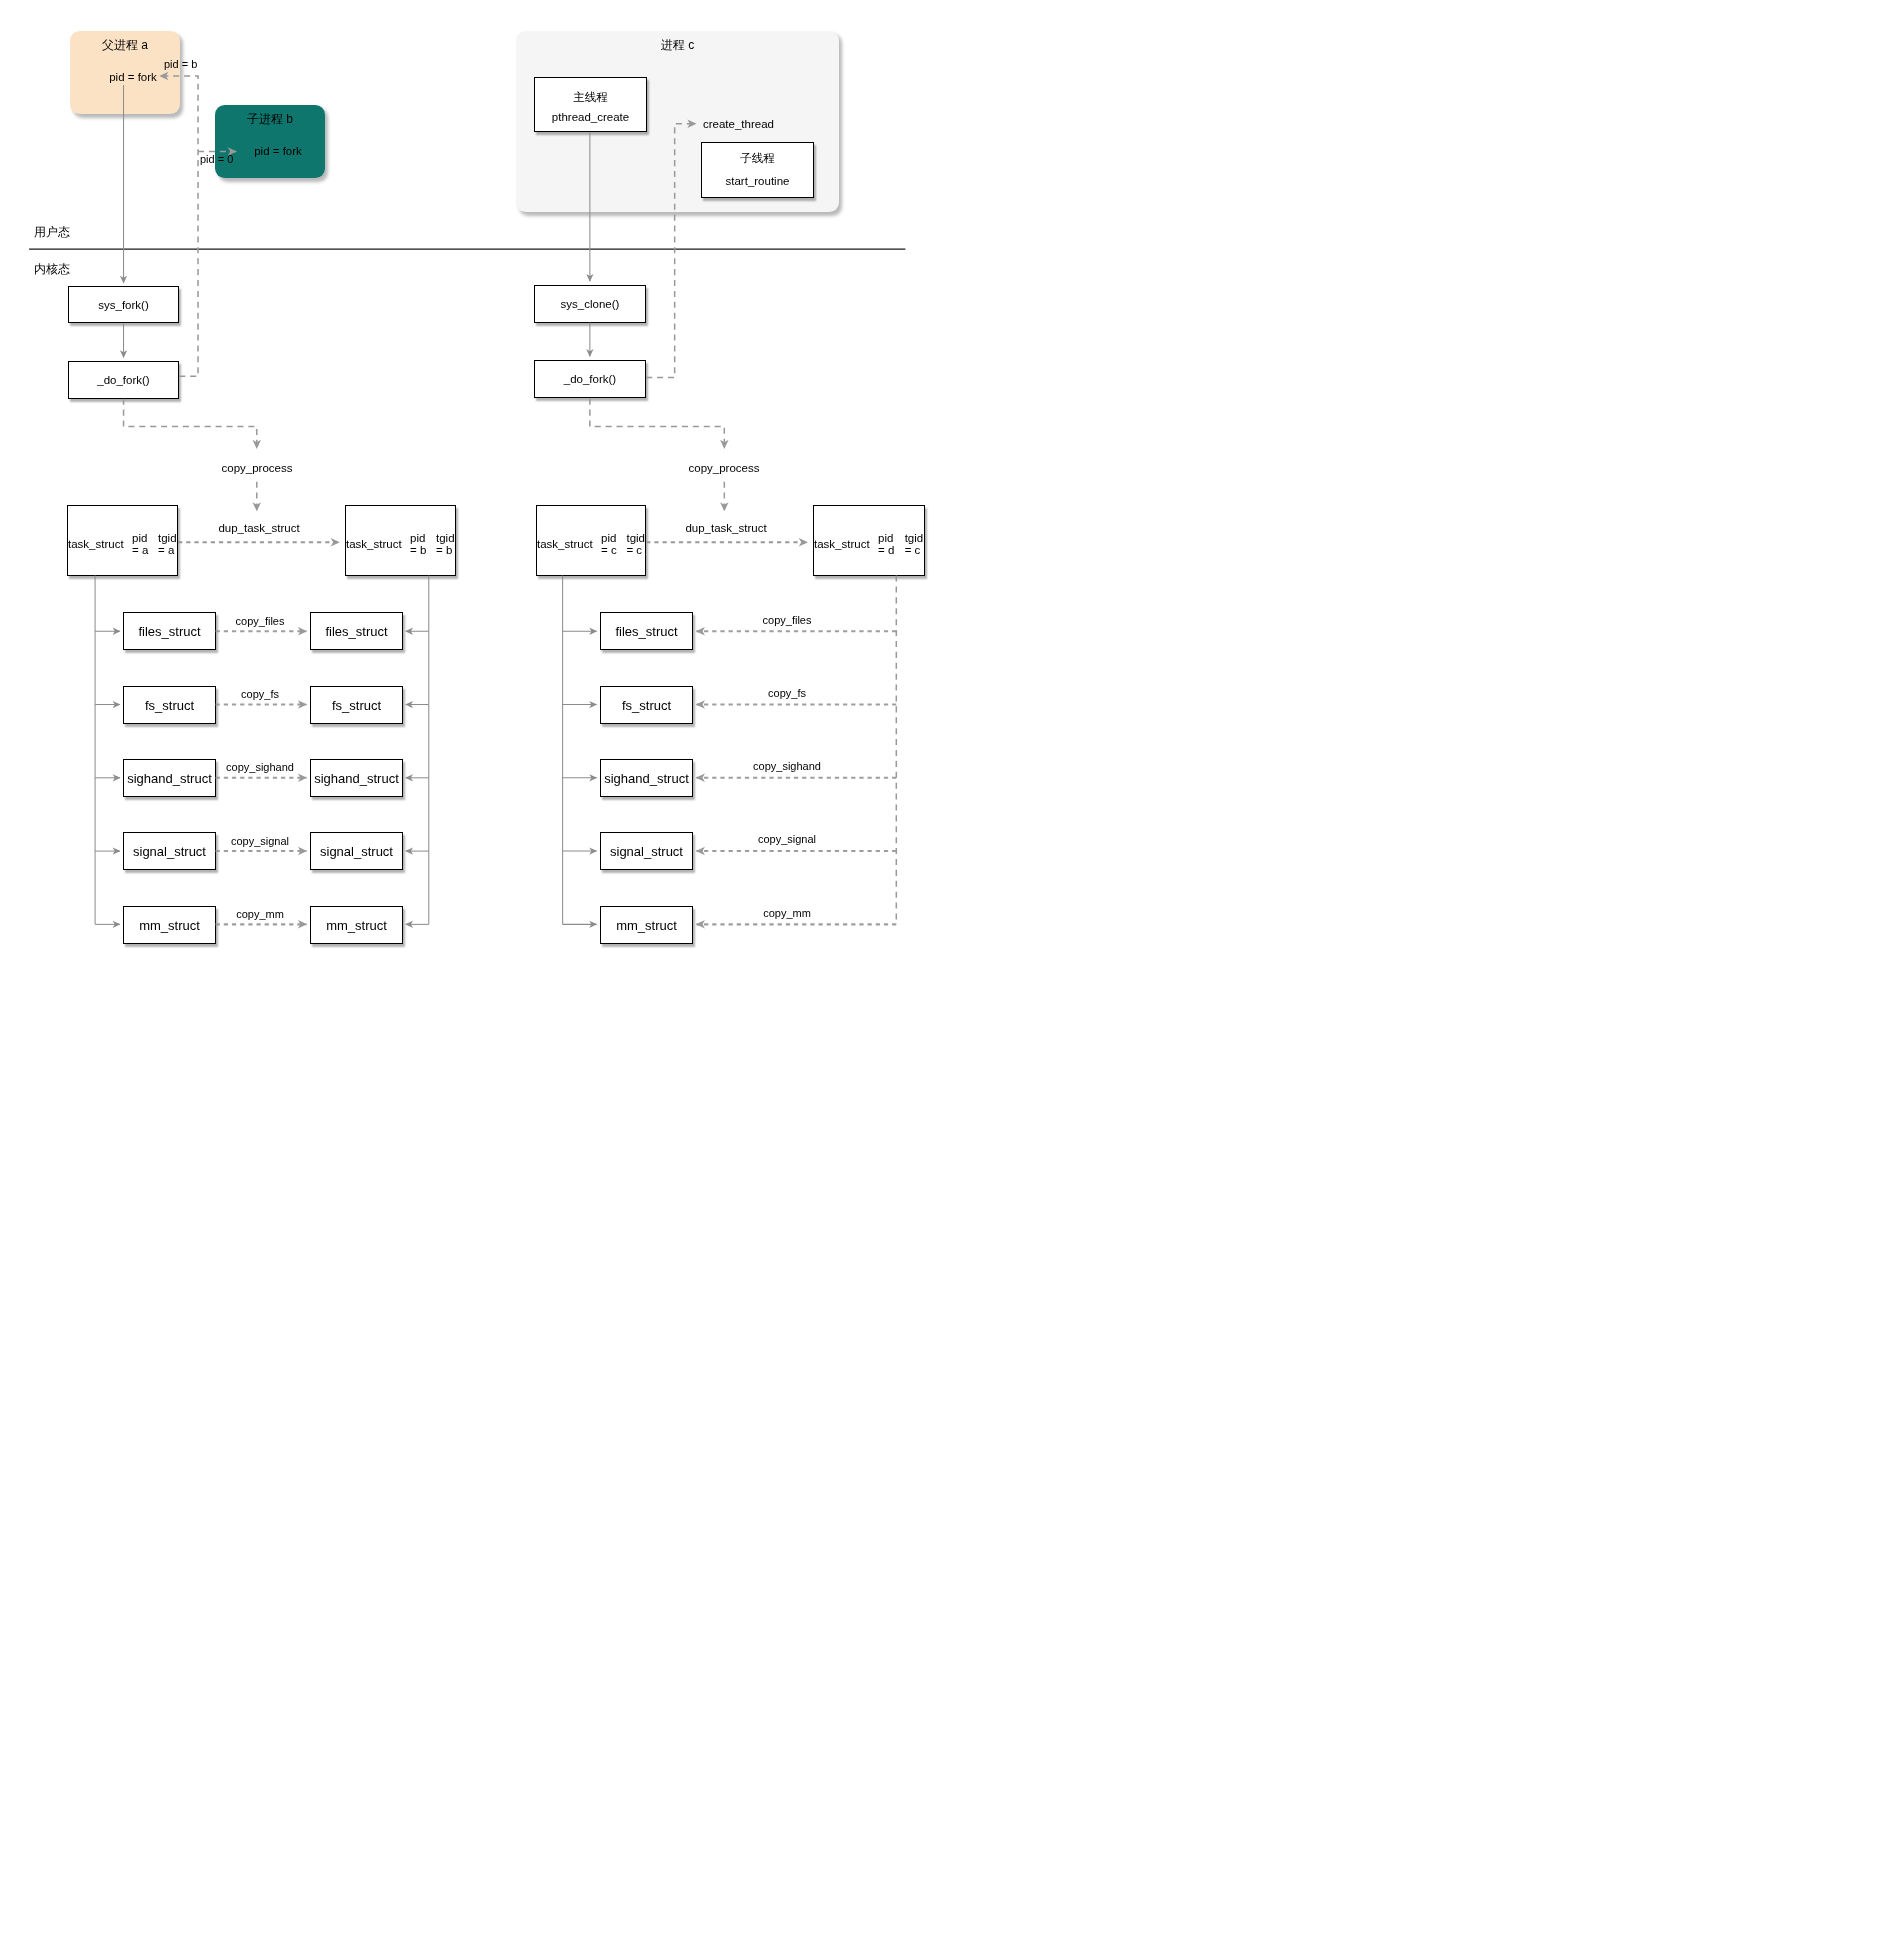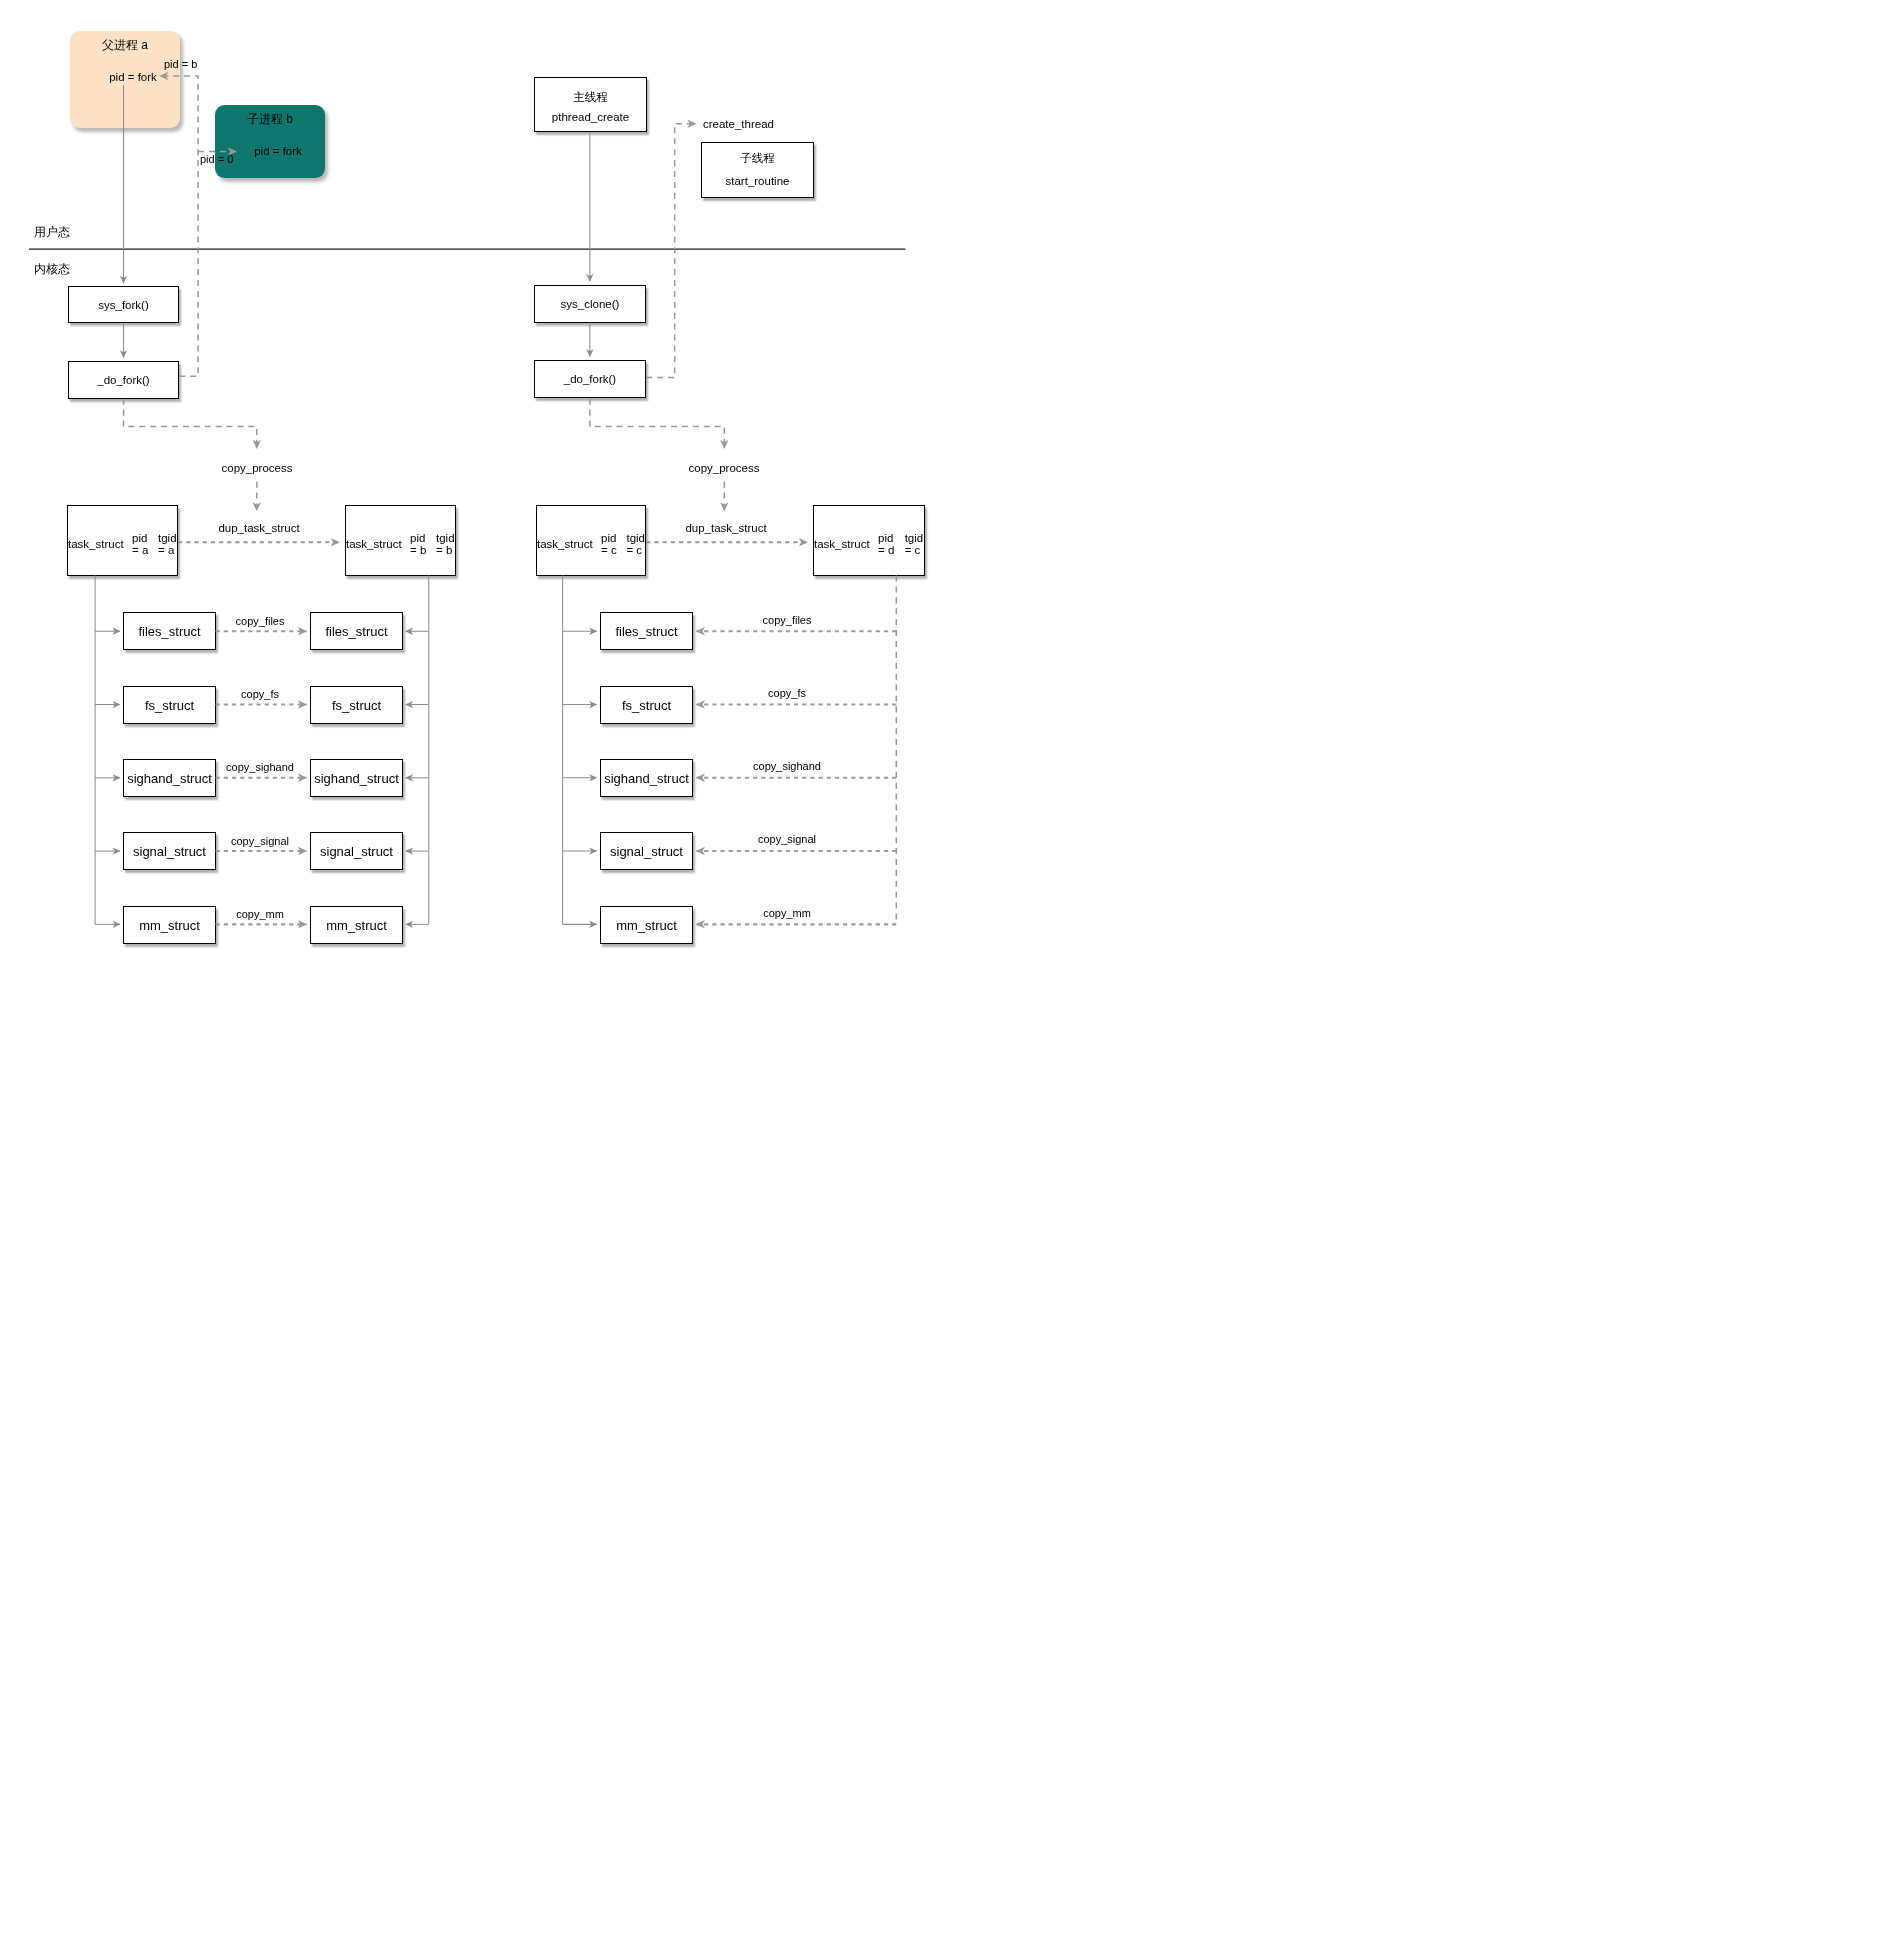--- a/index.html
+++ b/index.html
@@ -27,30 +27,33 @@
   .lbl-19 { font-size:11.5px; }
   .lbl-20 { font-size:12px; }
   .cc { transform:translateX(-50%); }
   svg.layer { position:absolute; left:0; top:0; z-index:9; pointer-events:none; }
 </style>
 </head>
 <body>
 
 <div class="canvas">
 
-  <div class="node rounded cfill-parent" style="left:70px; top:31px; width:110px; height:97px;">
+  <div class="node rounded cfill-parent" style="left:70px; top:31px; width:110px; height:83px;">
     <div class="boxtitle">父进程 a</div>
     <div class="bodytext">pid = fork</div>
   </div>
 
   <div class="node rounded cfill-child" style="left:215px; top:105px; width:110px; height:73px;">
     <div class="boxtitle">子进程 b</div>
     <div class="bodytext">pid = fork</div>
   </div>
 
+  <div class="node rounded cfill-proc" style="left:516px; top:31px; width:323px; height:181px;">
+    <div class="boxtitle">进程 c</div>
+  </div>
 
   <div class="node rect twoline" style="left:534px; top:77px; width:113px; height:55px; padding-top:11.5px; gap:6.7px;">
     <div>主线程</div>
     <div>pthread_create</div>
   </div>
 
   <div class="node rect twoline" style="left:701px; top:142px; width:113px; height:56px; padding-top:7.9px; gap:9px;">
     <div>子线程</div>
     <div>start_routine</div>
   </div>

